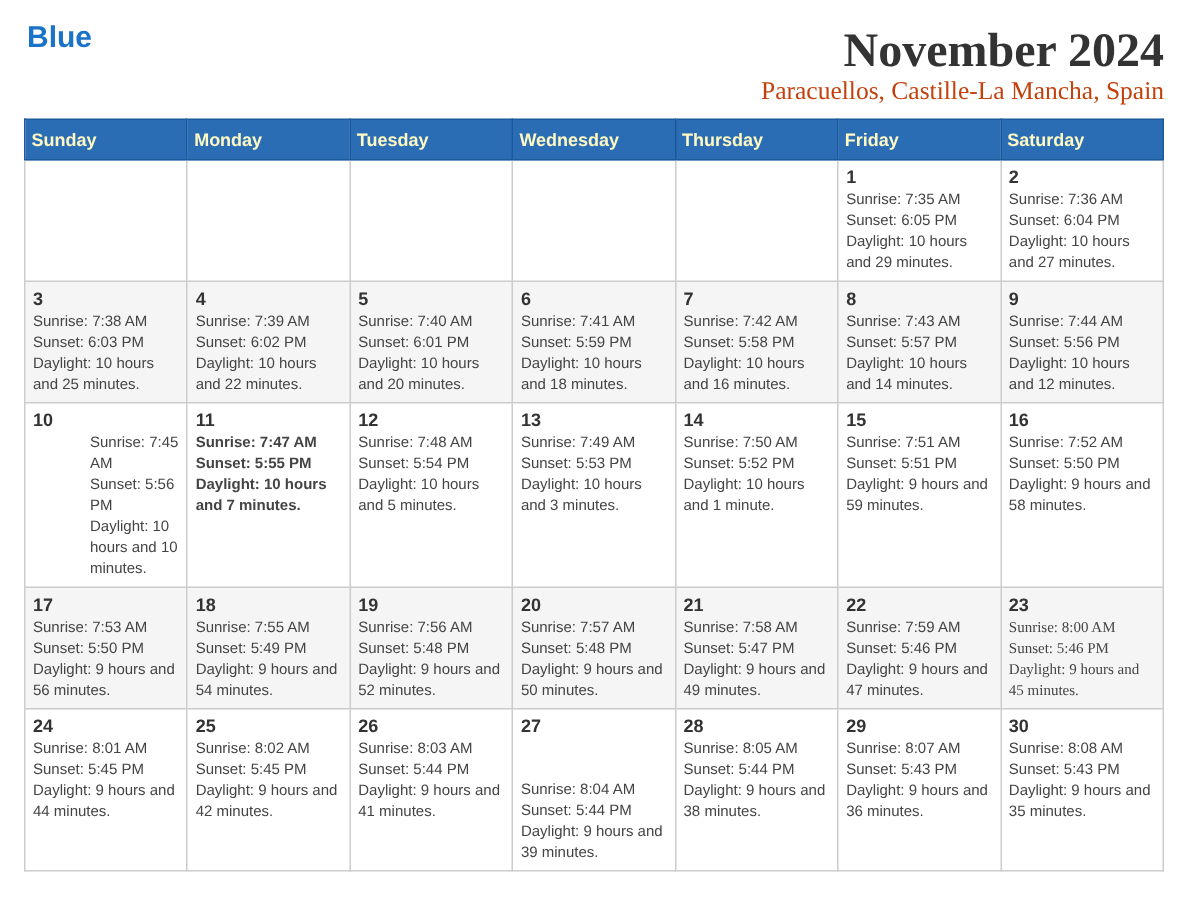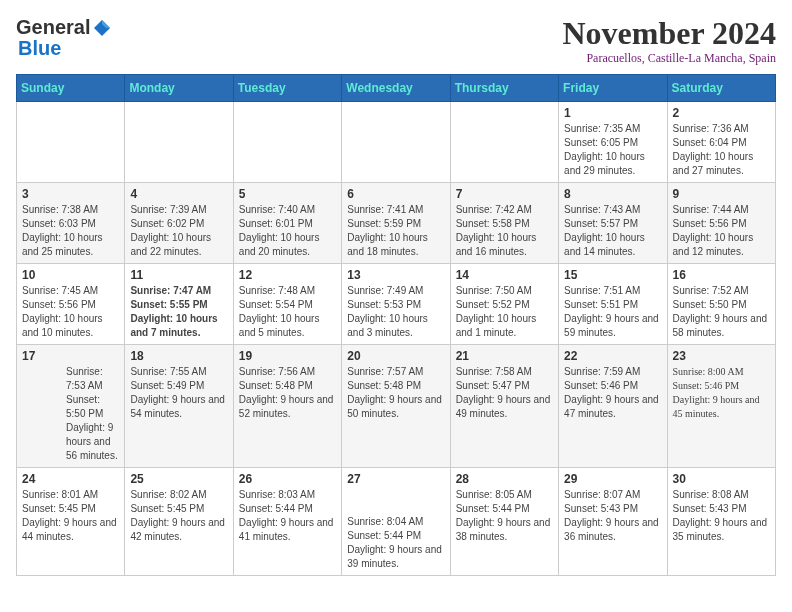--- a/index.html
+++ b/index.html
@@ -39,31 +39,31 @@
       text-align: right;
       font-family: Liberation Serif, serif;
     }
     .month-title {
       font-size: 32px;
       font-weight: bold;
       color: #333;
       line-height: 1.1;
     }
     .location {
-      font-size: 12px;
-      color: #701a75;
+      font-size: 17px;
+      color: #c2410c;
     }
     .calendar {
       width: 100%;
       border-collapse: collapse;
       margin-top: 8px;
     }
     .calendar th {
       background: #2a6db5;
-      color: #5eead4;
+      color: #fef9c3;
       font-size: 12px;
       font-weight: bold;
       padding: 6px 4px;
       text-align: left;
       border: 1px solid #1a5a9a;
     }
     .calendar td {
       vertical-align: top;
       border: 1px solid #ccc;
       padding: 4px 5px;
@@ -89,27 +89,20 @@
     }
     .empty-cell {
       background: #fff !important;
     }
   </style>
 </head>
 <body>
 
 <div class="header">
   <div class="logo">
-    <div class="logo-text">
-      <span class="logo-general">General</span>
-      <svg class="logo-icon" viewBox="0 0 20 20">
-        <polygon points="10,2 18,10 10,18 2,10" fill="#1a73c8"></polygon>
-        <polygon points="10,2 18,10 14,10 10,6" fill="#4a9fd8"></polygon>
-      </svg>
-    </div>
     <div style="margin-top:-2px">
       <span class="logo-blue" style="font-size:20px;font-weight:bold;color:#1a73c8;margin-left:2px;">Blue</span>
     </div>
   </div>
   <div class="title-block">
     <div class="month-title">November 2024</div>
     <div class="location">Paracuellos, Castille-La Mancha, Spain</div>
   </div>
 </div>
 
@@ -185,21 +178,21 @@
         <td>
           <div class="day-num">9</div>
           <div class="day-info" style="white-space: pre-line;">Sunrise: 7:44 AM
 Sunset: 5:56 PM
 Daylight: 10 hours and 12 minutes.</div>
         </td>
       </tr>
       <tr>
         <td>
           <div class="day-num">10</div>
-          <div class="day-info" style="white-space: pre-line;">Sunrise: 7:45 AM
+          <div class="day-info" style="white-space: pre-line; margin-left: 38px;">Sunrise: 7:45 AM
 Sunset: 5:56 PM
 Daylight: 10 hours and 10 minutes.</div>
         </td>
         <td>
           <div class="day-num">11</div>
           <div class="day-info" style="white-space: pre-line; font-weight: bold;">Sunrise: 7:47 AM
 Sunset: 5:55 PM
 Daylight: 10 hours and 7 minutes.</div>
         </td>
         <td>
@@ -229,21 +222,21 @@
         <td>
           <div class="day-num">16</div>
           <div class="day-info" style="white-space: pre-line;">Sunrise: 7:52 AM
 Sunset: 5:50 PM
 Daylight: 9 hours and 58 minutes.</div>
         </td>
       </tr>
       <tr>
         <td>
           <div class="day-num">17</div>
-          <div class="day-info" style="white-space: pre-line; margin-left: 44px;">Sunrise: 7:53 AM
+          <div class="day-info" style="white-space: pre-line;">Sunrise: 7:53 AM
 Sunset: 5:50 PM
 Daylight: 9 hours and 56 minutes.</div>
         </td>
         <td>
           <div class="day-num">18</div>
           <div class="day-info" style="white-space: pre-line;">Sunrise: 7:55 AM
 Sunset: 5:49 PM
 Daylight: 9 hours and 54 minutes.</div>
         </td>
         <td>

